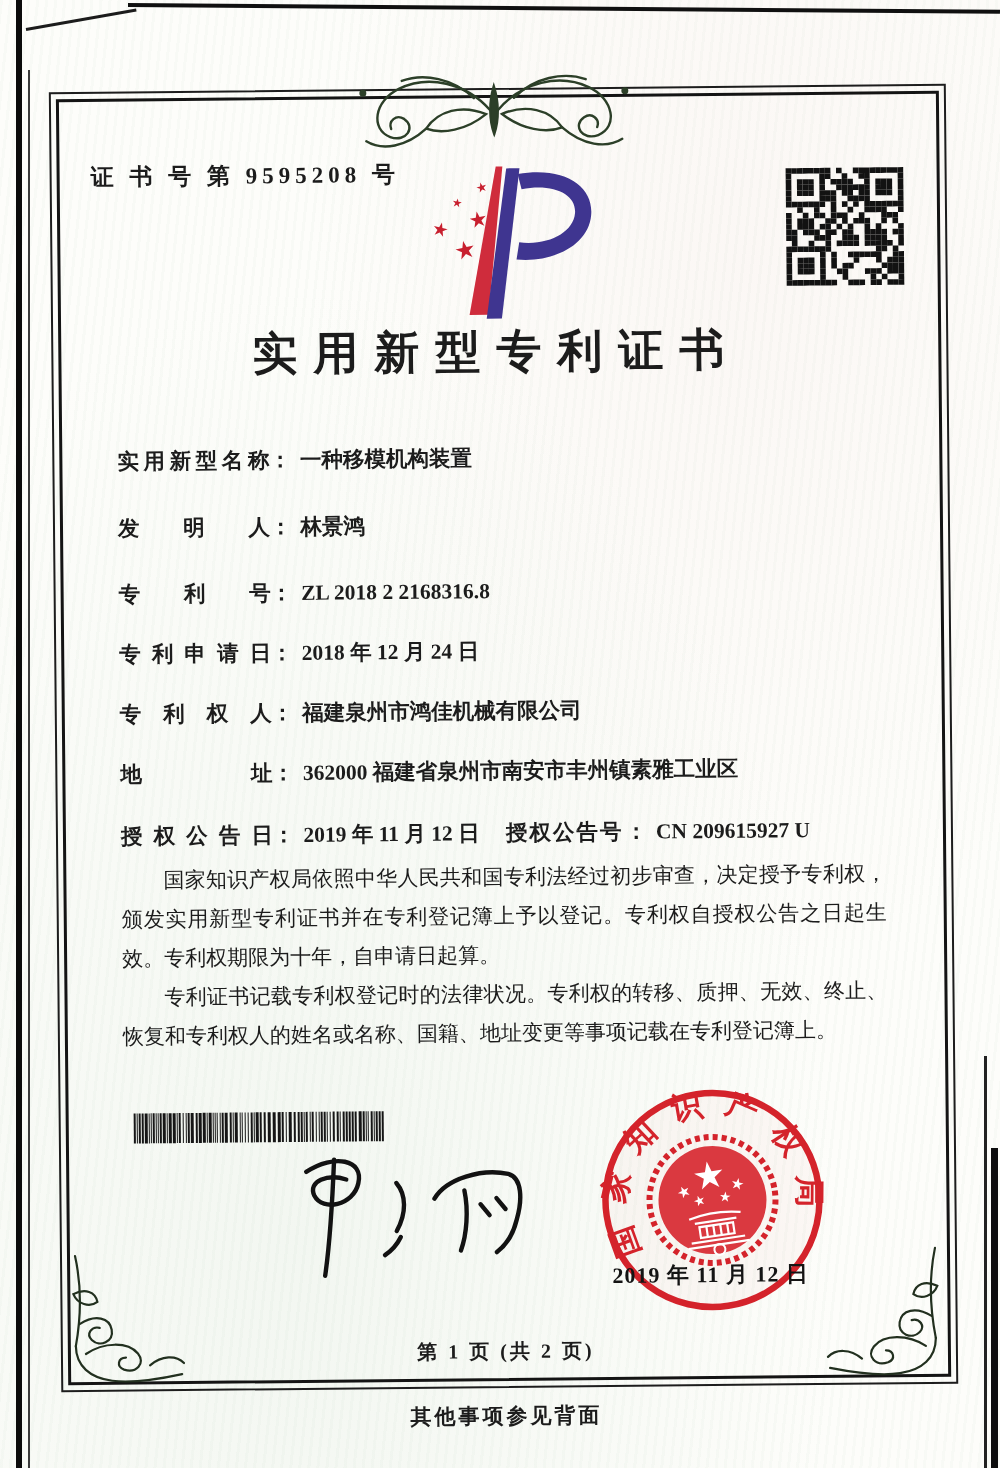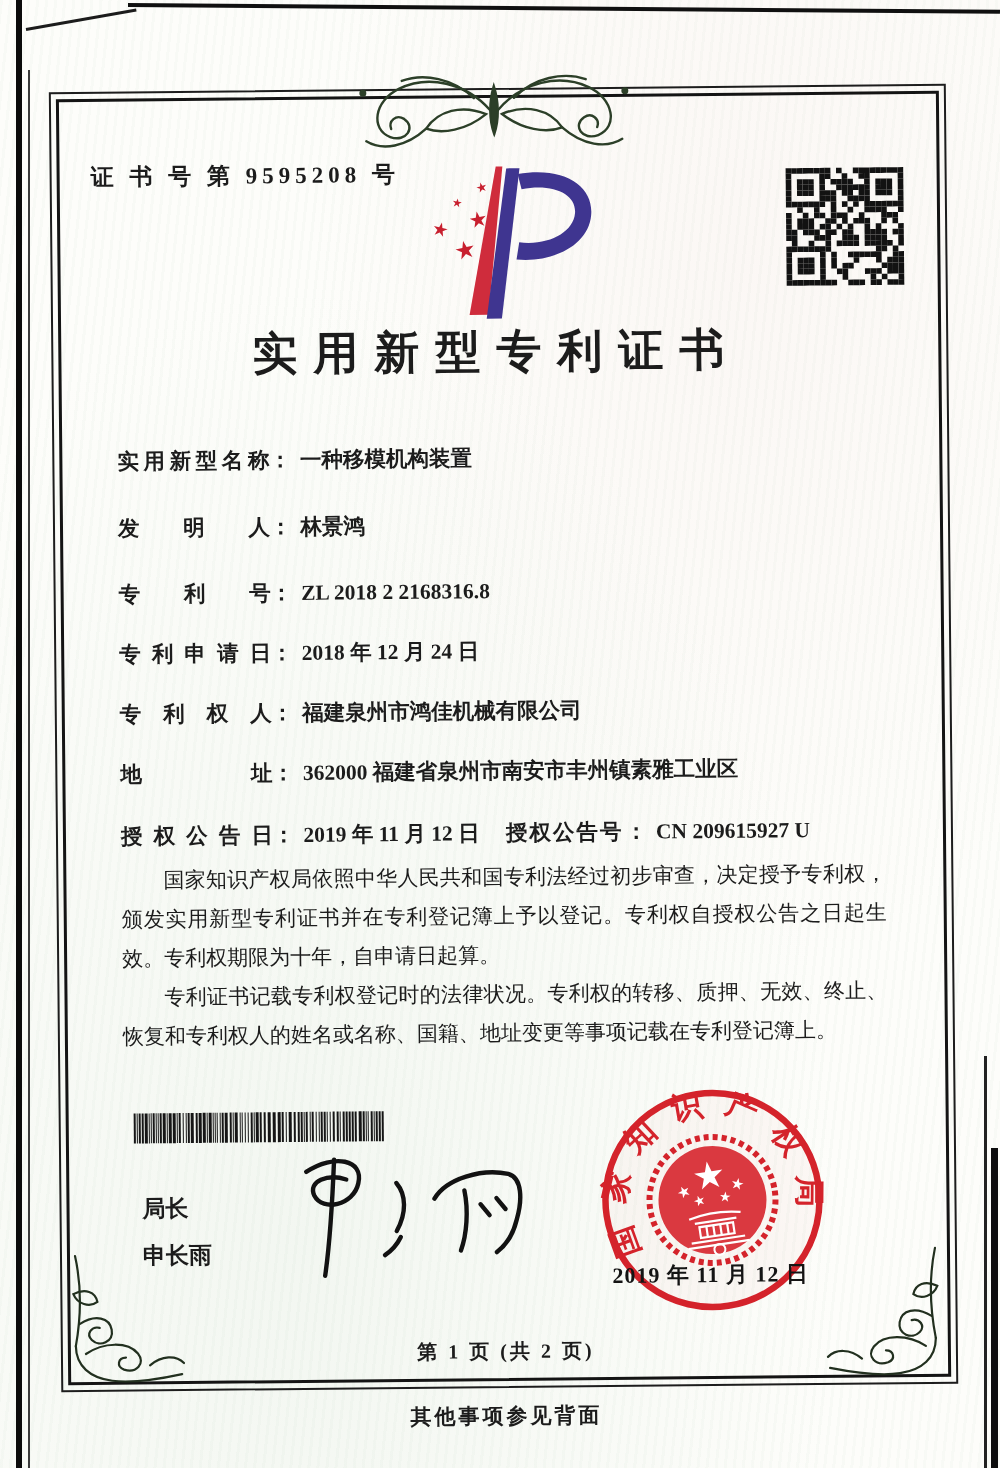--- a/index.html
+++ b/index.html
@@ -561,24 +561,20 @@
         <span style="width:1px;background:#161616"></span>
         <span style="width:1px;background:transparent"></span>
         <span style="width:2px;background:#161616"></span>
         <span style="width:1px;background:transparent"></span>
         <span style="width:2px;background:#161616"></span>
         <span style="width:1px;background:transparent"></span>
         <span style="width:2px;background:#161616"></span>
         <span style="width:2px;background:transparent"></span>
       </div>
 
-    <div class="signer">
-      <div>局长</div>
-      <div>申长雨</div>
-    </div>
 
     <svg class="sig" viewBox="0 0 250 132">
       <g stroke="#121212" stroke-width="4.4" fill="none" stroke-linecap="round" stroke-linejoin="round">
         <path d="M30,22 C58,4 88,10 82,34 C77,56 46,62 38,46 C31,31 52,24 70,30"></path>
         <path d="M58,10 C56,50 52,100 48,126"></path>
         <path d="M120,34 C130,46 130,64 120,82"></path>
         <path d="M124,88 C120,96 114,102 108,106"></path>
         <path d="M158,50 C170,30 206,20 232,26 C246,30 246,52 240,72 C236,88 228,98 220,104"></path>
         <path d="M188,42 C192,62 190,86 184,102"></path>
         <path d="M204,56 l9,11"></path>

